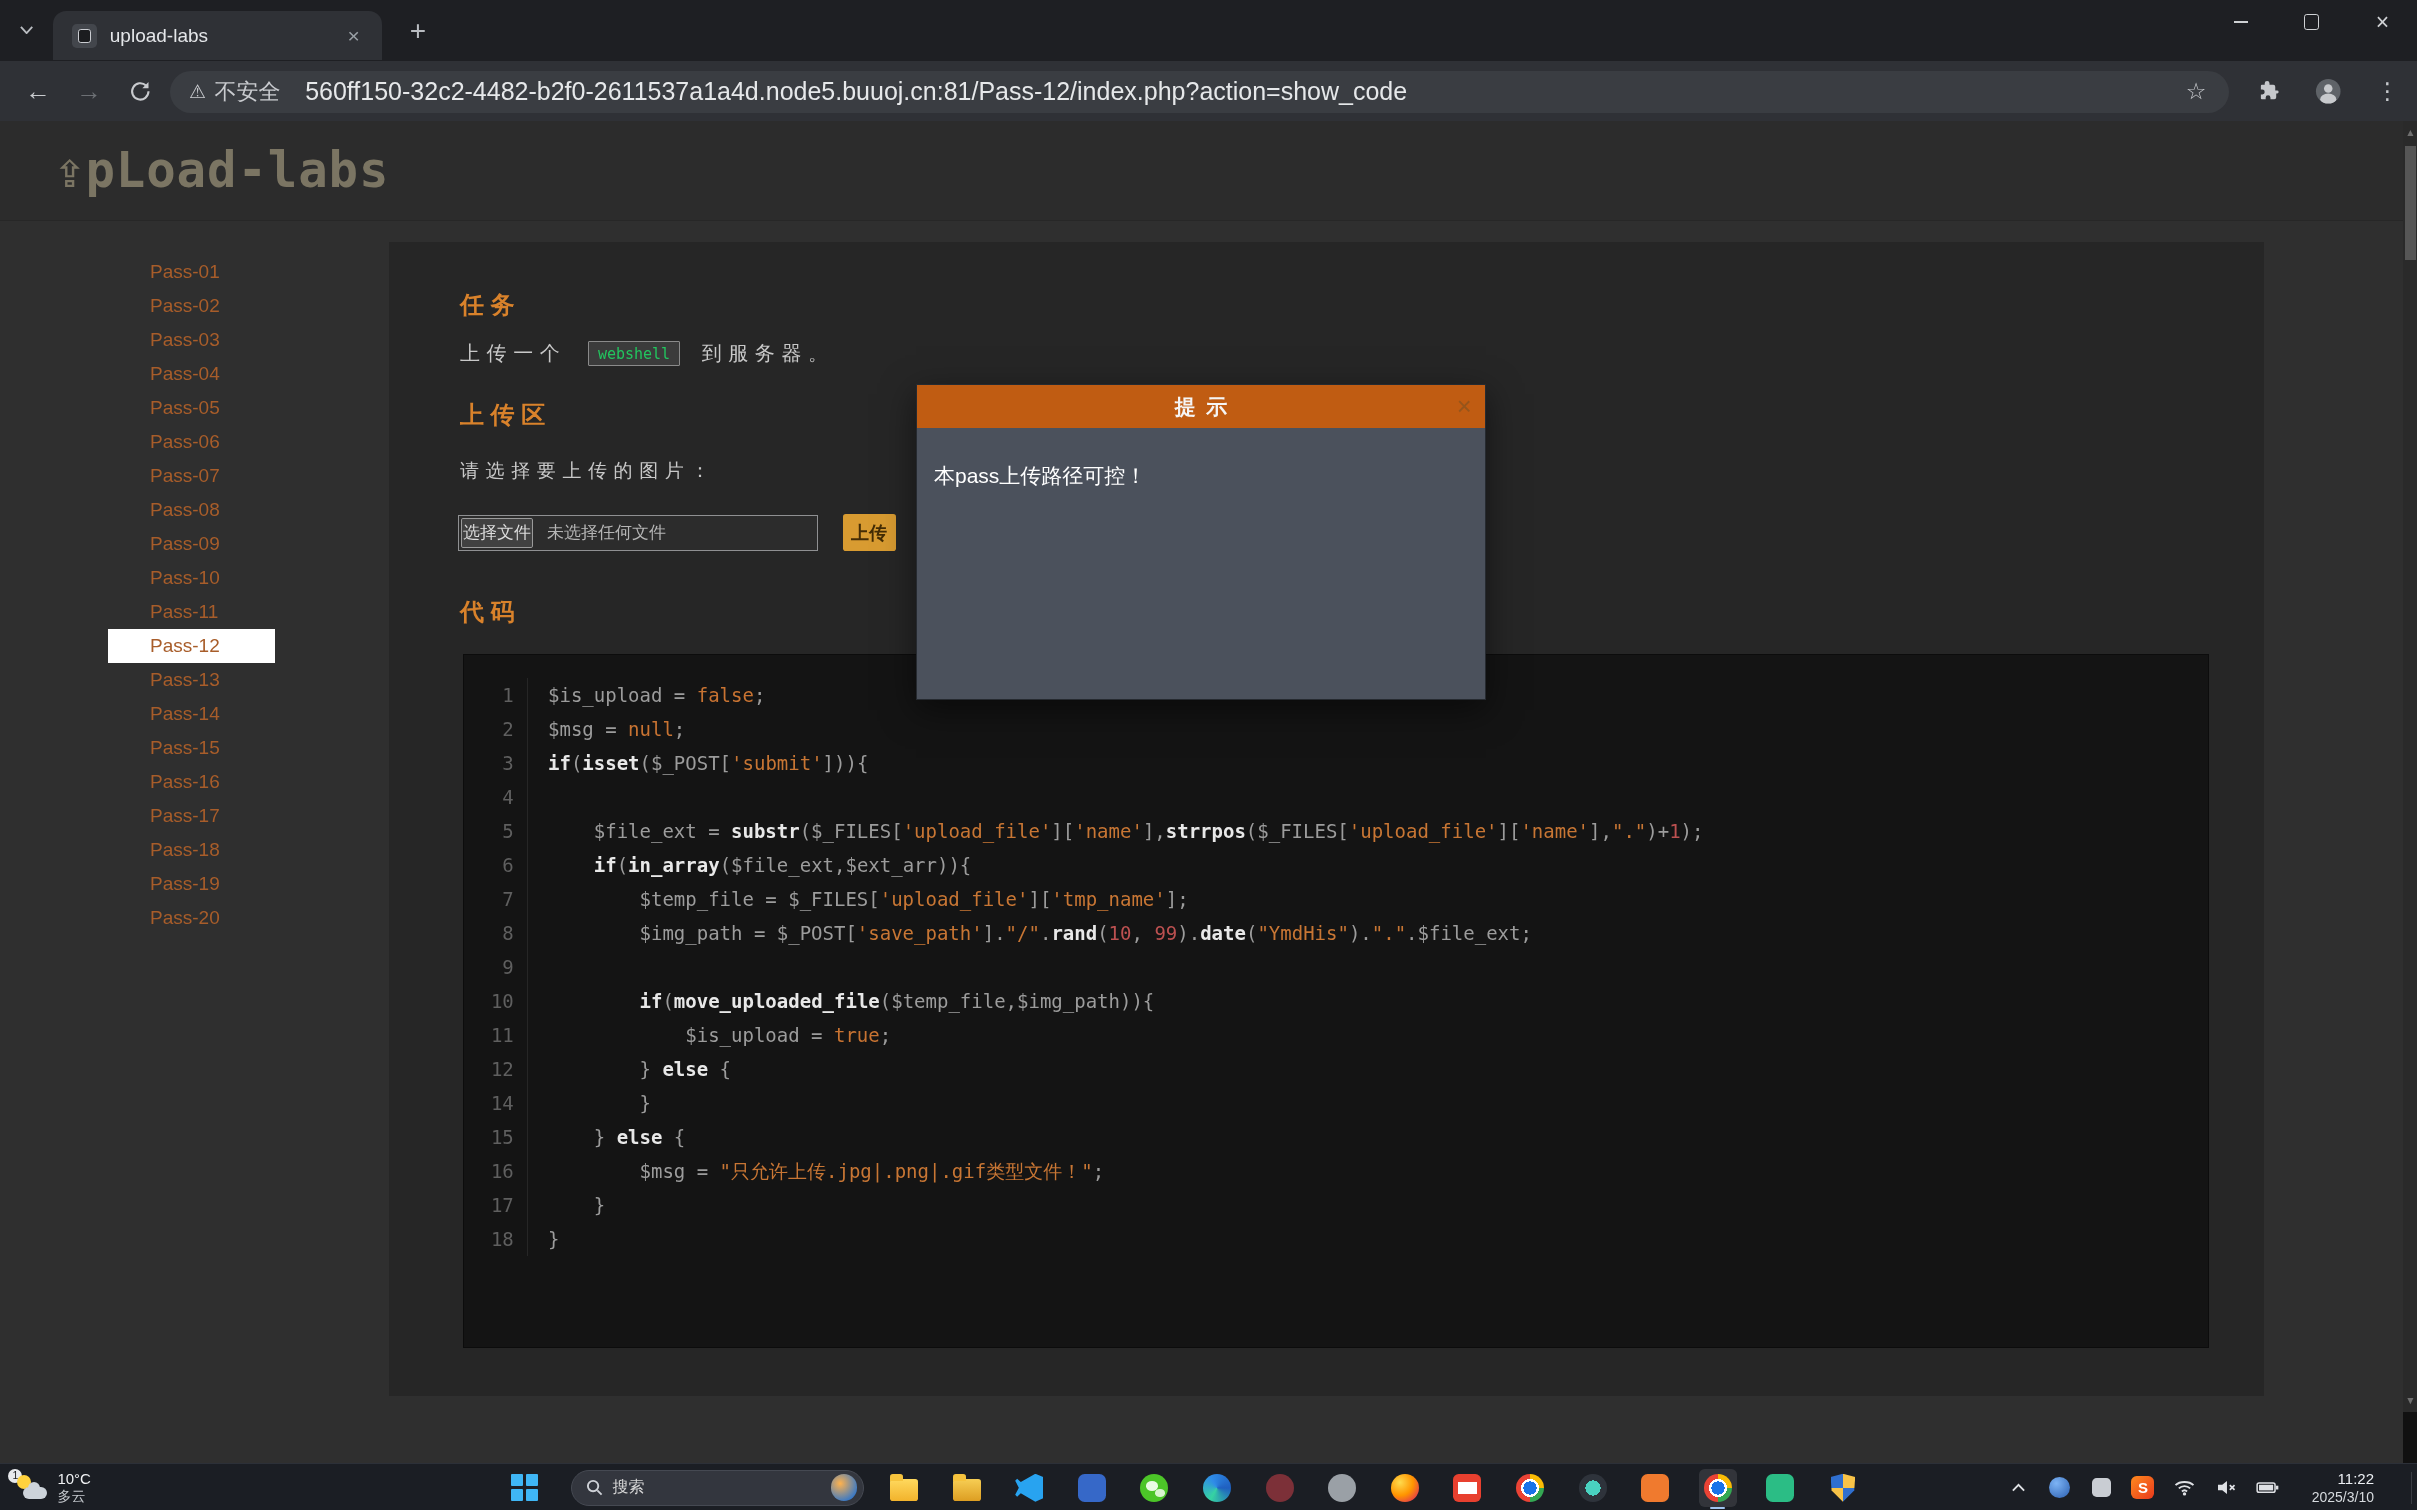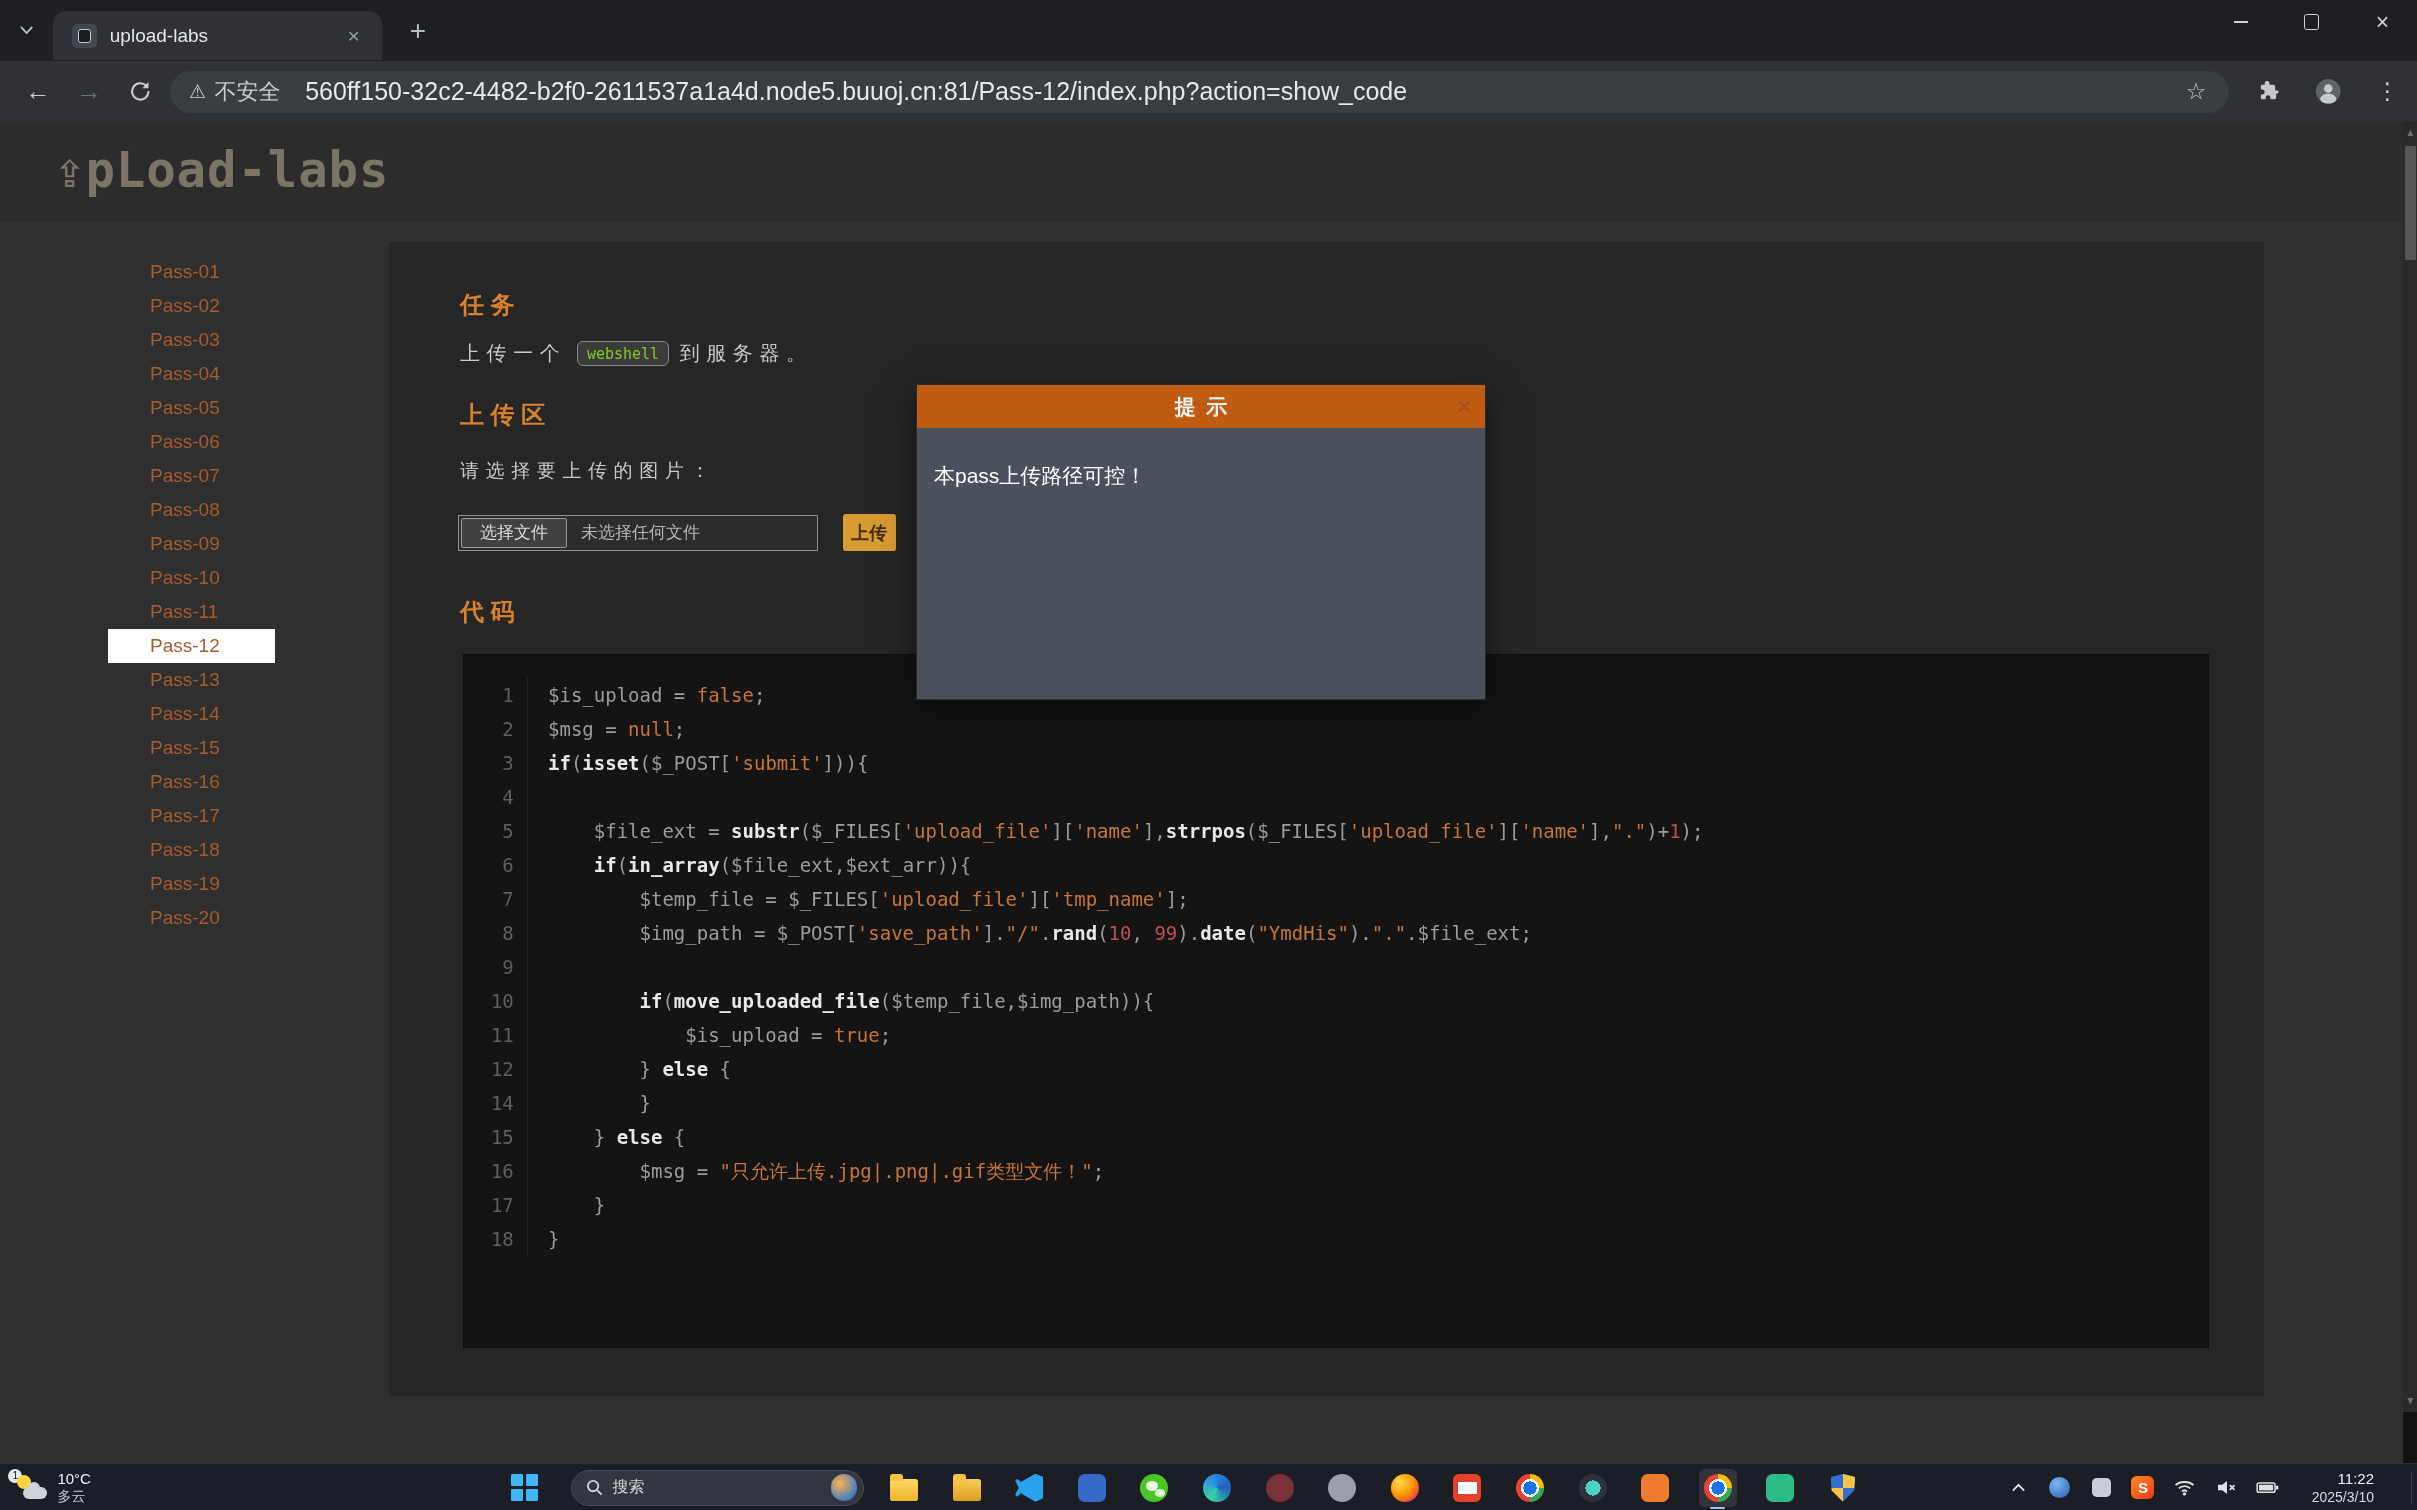--- a/index.html
+++ b/index.html
@@ -41,26 +41,26 @@
   .hdr-btns{position:absolute;right:88px;display:flex;gap:39px;}
   .hbtn{height:40px;padding:0 16px;background:#d89b31;border-radius:3.8px;color:#4a3005;font-size:19px;font-weight:bold;
         display:flex;align-items:center;letter-spacing:1.9px;}
   .sidebar{position:absolute;left:108px;top:134px;width:167px;}
   .side-item{height:34px;line-height:34px;padding-left:42px;font-size:19px;color:#a85d2a;box-sizing:border-box;}
   .side-item.active{background:#ffffff;}
   .panel{position:absolute;left:389px;top:121px;width:1875px;height:1154px;background:#262626;}
   .sec-h{position:absolute;left:71px;margin:0;font-size:24px;font-weight:bold;color:#d9822b;letter-spacing:6.6px;}
   .h-task{top:47px;} .h-upload{top:157px;} .h-code{top:354px;}
   .task-line{position:absolute;left:71px;top:98px;display:flex;align-items:center;font-size:20px;color:#c8c8c8;letter-spacing:6.6px;}
-  .codechip{margin:0 11px;padding:2.8px 8.5px;border:0.9px solid #8a8a8a;background:#3b3b3b;color:#84cc16;
-            font-family:"DejaVu Sans Mono",monospace;font-size:15px;letter-spacing:0;border-radius:6px;}
+  .codechip{margin:0 22px;padding:2.8px 8.5px;border:0.9px solid #8a8a8a;background:#3b3b3b;color:#22c55e;
+            font-family:"DejaVu Sans Mono",monospace;font-size:15px;letter-spacing:0;border-radius:1px;}
   .upload-label{position:absolute;left:71px;top:216px;font-size:19px;color:#c8c8c8;letter-spacing:6.6px;}
   .file-row{position:absolute;left:69px;top:272px;display:flex;align-items:center;}
   .file-box{width:360px;height:36px;border:0.9px solid #8f9092;display:flex;align-items:center;box-sizing:border-box;background:#2c2c2c;}
-  .choose-btn{margin:1.9px;height:28px;padding:0 18px;background:#414141;border:0.9px solid #9a9a9a;color:#dcdcdc;font-size:17px;
+  .choose-btn{margin:1.9px;height:28px;padding:0 1px;background:#414141;border:0.9px solid #9a9a9a;color:#dcdcdc;font-size:17px;
               display:flex;align-items:center;border-radius:1.9px;}
   .no-file{margin-left:12.3px;font-size:17px;color:#b5b5b5;text-align:right;}
   .upload-btn{margin-left:24.6px;width:53px;height:37px;background:#d89b31;border-radius:2.8px;color:#432c05;font-size:18px;font-weight:bold;
               display:flex;align-items:center;justify-content:center;}
   .codeblock{position:absolute;left:74px;top:412px;width:1746px;height:694px;background:#141414;border:0.9px solid #0c0c0c;
              box-sizing:border-box;padding-top:23px;font-family:"DejaVu Sans Mono",monospace;font-size:19px;overflow:hidden;}
   .codeline{display:flex;line-height:34px;height:34px;}
   .ln{width:64px;padding-right:13.2px;box-sizing:border-box;text-align:right;color:#5f5f5f;border-right:0.9px solid #262626;flex:none;}
   .lc{margin-left:20px;white-space:pre;color:#9c9c9c;}
   .tk-str{color:#c87634;} .tk-num{color:#bd5151;} .tk-kw{color:#e8e8e8;font-weight:bold;} .tk-const{color:#c87332;}

